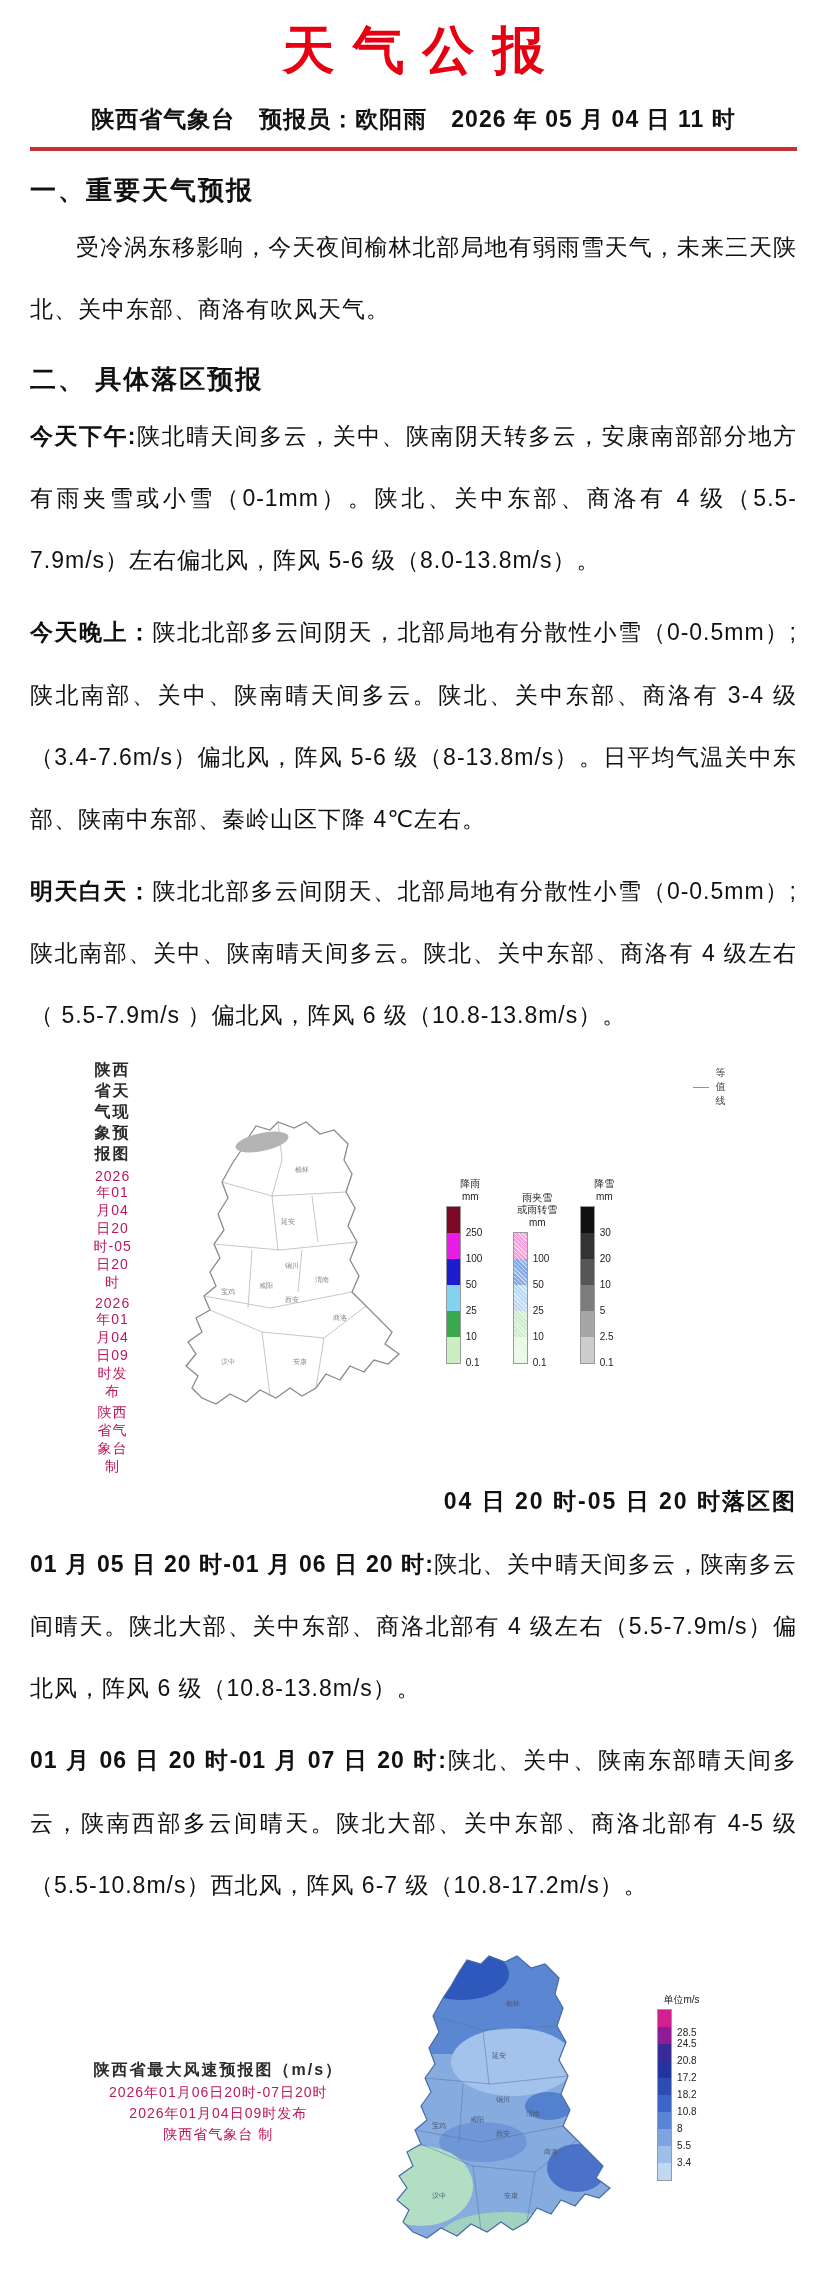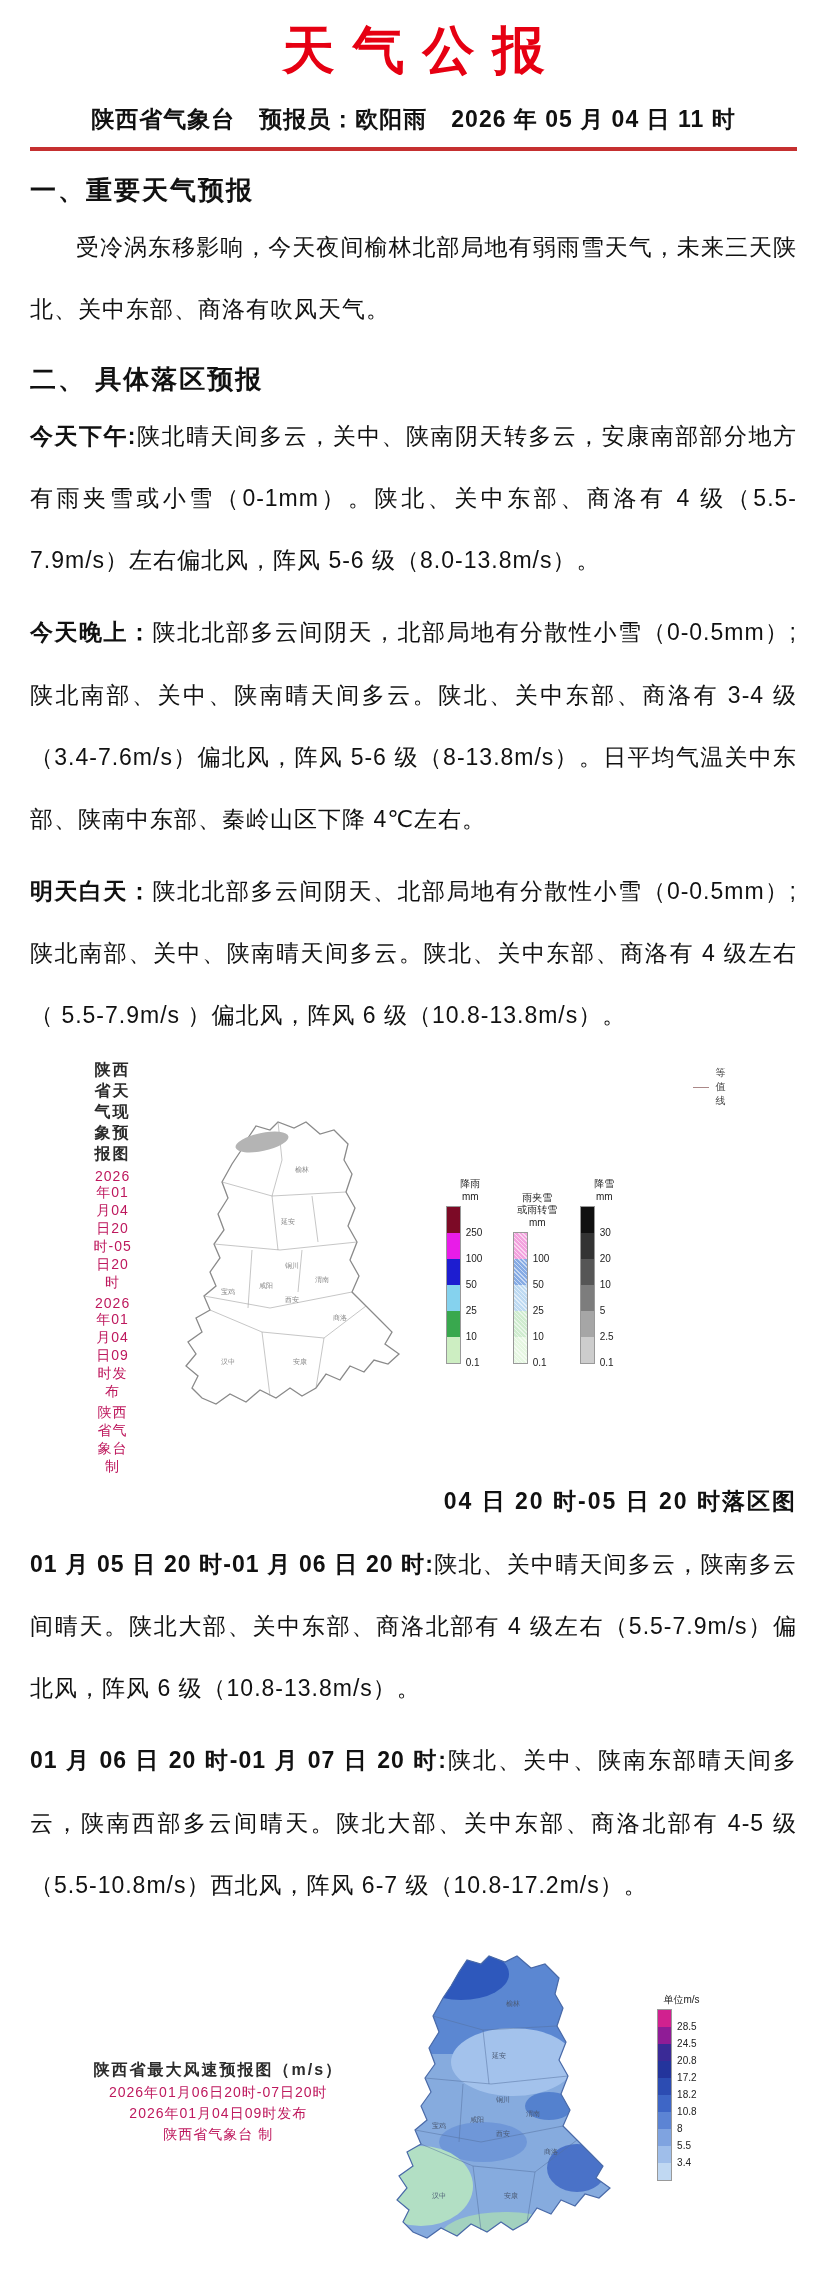--- a/index.html
+++ b/index.html
@@ -265,21 +265,21 @@
               <div class="legend-seg" style="height: 17px; background: rgb(143, 28, 150);"></div>
               <div class="legend-seg" style="height: 17px; background: rgb(58, 42, 150);"></div>
               <div class="legend-seg" style="height: 17px; background: rgb(35, 52, 156);"></div>
               <div class="legend-seg" style="height: 17px; background: rgb(44, 76, 178);"></div>
               <div class="legend-seg" style="height: 17px; background: rgb(62, 102, 198);"></div>
               <div class="legend-seg" style="height: 17px; background: rgb(92, 132, 212);"></div>
               <div class="legend-seg" style="height: 17px; background: rgb(127, 163, 224);"></div>
               <div class="legend-seg" style="height: 17px; background: rgb(159, 190, 234);"></div>
               <div class="legend-seg" style="height: 17px; background: rgb(192, 216, 242);"></div>
             </div>
-            <div class="legend-label" style="top: 17px;">28.5</div>
+            <div class="legend-label" style="top: 23px;">28.5</div>
             <div class="legend-label" style="top: 34px;">24.5</div>
             <div class="legend-label" style="top: 51px;">20.8</div>
             <div class="legend-label" style="top: 68px;">17.2</div>
             <div class="legend-label" style="top: 85px;">18.2</div>
             <div class="legend-label" style="top: 102px;">10.8</div>
             <div class="legend-label" style="top: 119px;">8</div>
             <div class="legend-label" style="top: 136px;">5.5</div>
             <div class="legend-label" style="top: 153px;">3.4</div>
           </div>
       </div>

